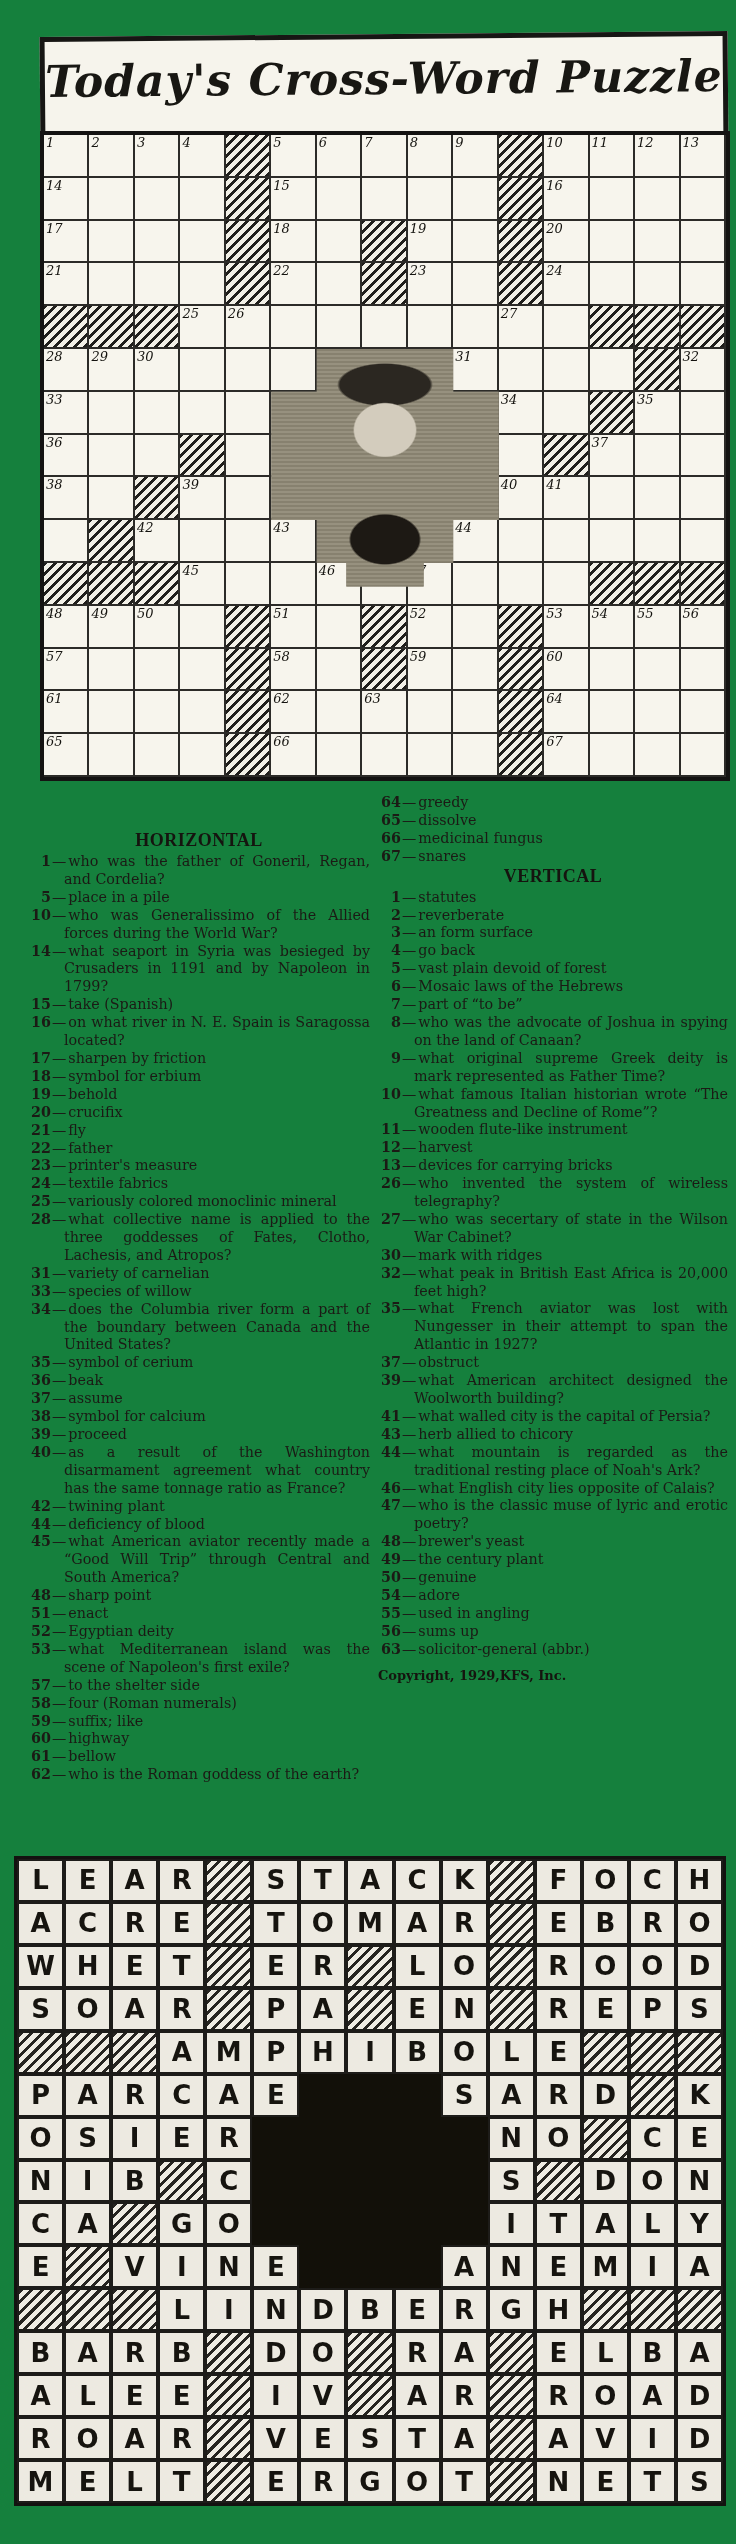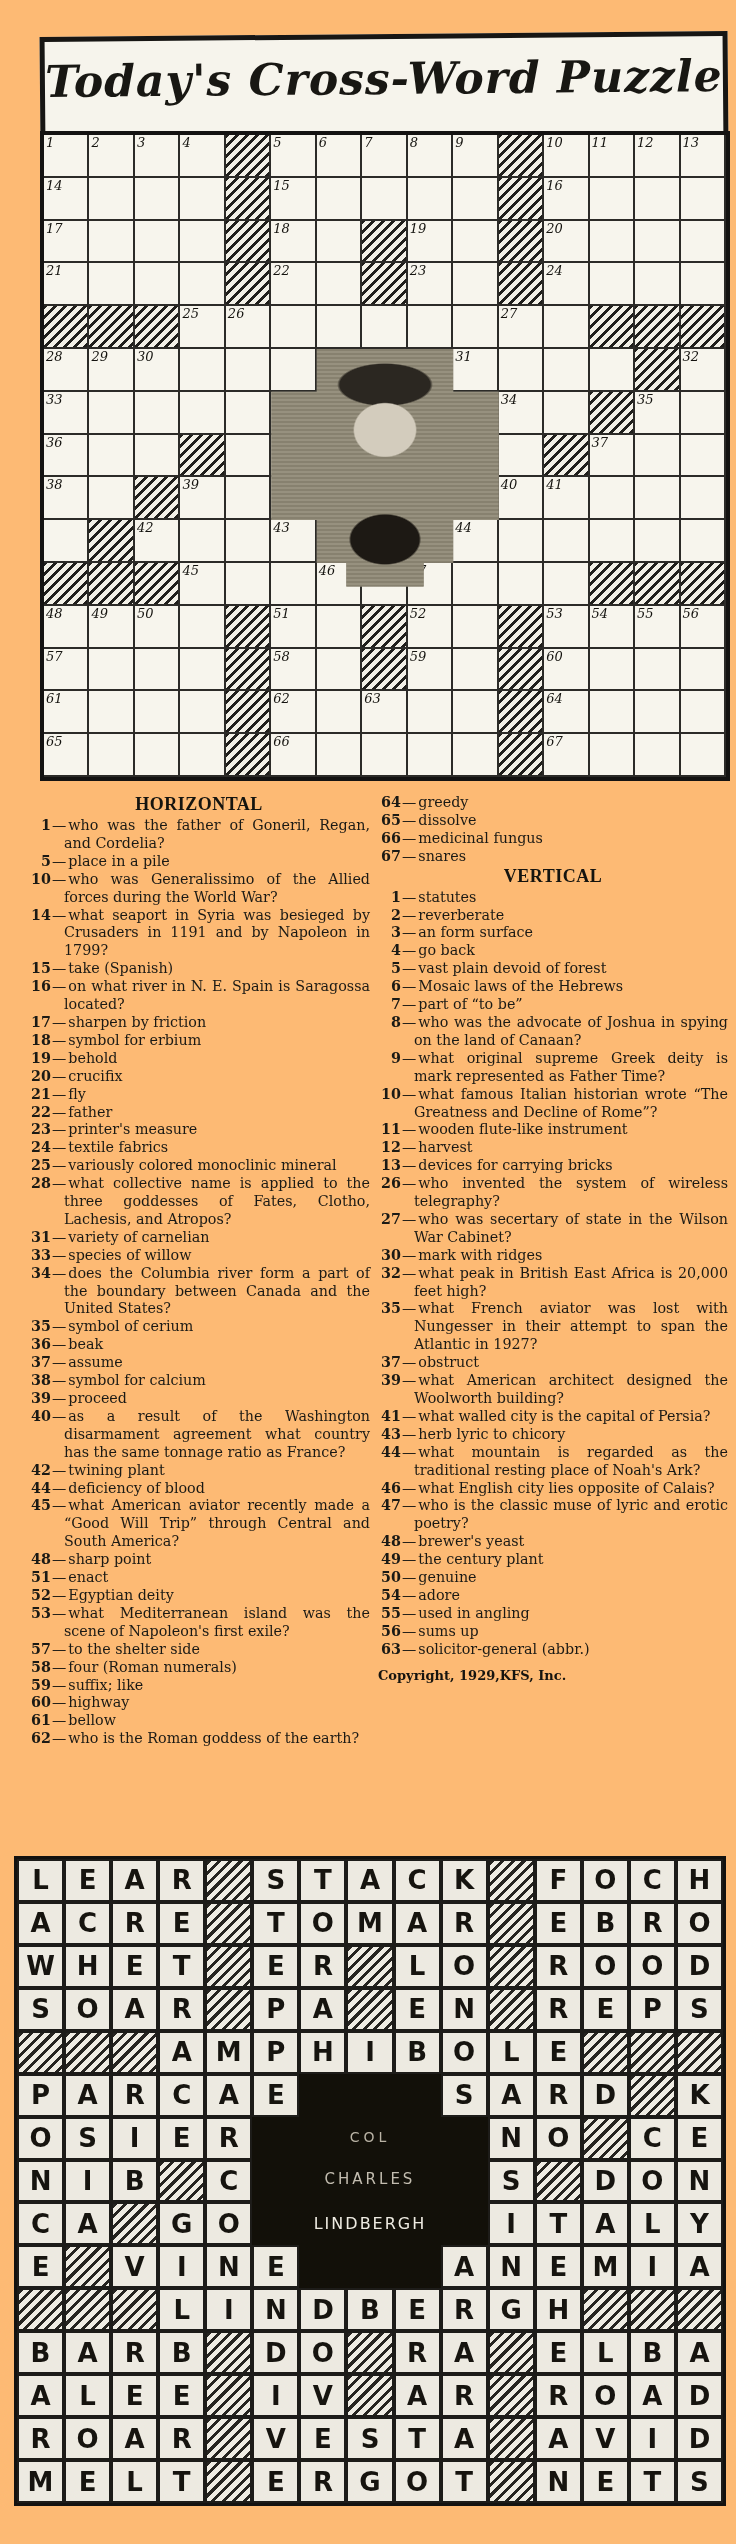--- a/index.html
+++ b/index.html
@@ -1,16 +1,16 @@
 <!DOCTYPE html>
 <html><head>
 <meta charset="utf-8">
 <style>
   html,body{margin:0;padding:0;background:#ffffff;}
-  .page{position:relative;width:736px;height:2544px;background:#fdba74;overflow:hidden;
+  .page{position:relative;width:736px;height:2544px;background:#15803d;overflow:hidden;
         font-family:"DejaVu Serif",serif;color:#1b1a17;}
 
   
   .title-box{position:absolute;left:40px;top:34px;width:688px;height:112px;
              border:5px solid #171614;box-sizing:border-box;background:#f6f4ec;
              transform:rotate(-0.5deg);}
   .title{margin-top:14px;text-align:center;font-family:"DejaVu Serif",serif;
          font-style:italic;font-weight:bold;font-size:44px;letter-spacing:1px;color:#181713;}
   .byline-row{position:absolute;left:0;right:0;bottom:-13px;display:flex;
               align-items:center;justify-content:center;gap:8px;}
@@ -35,21 +35,21 @@
          background:
            radial-gradient(ellipse 23% 19% at 50% 34%, #d3ccbd 0 58%, rgba(0,0,0,0) 61%),
            radial-gradient(ellipse 30% 13% at 50% 15%, #2b2721 0 66%, rgba(0,0,0,0) 70%),
            radial-gradient(ellipse 22% 15% at 50% 80%, #1d1914 0 68%, rgba(0,0,0,0) 72%),
            repeating-linear-gradient(0deg,#87816f 0 2px,#97917f 2px 4px);
          background-color:#8d8778;}
 
   
   .clues{position:absolute;left:24px;top:794px;width:704px;display:flex;gap:8px;}
   .ccol{box-sizing:border-box;}
-  .ccol.left{width:346px;padding-left:4px;}
+  .ccol.left{width:346px;padding-left:4px;margin-top:36px;}
   .ccol.right{width:350px;}
   .chead{margin:0 0 2px 0;text-align:center;font-family:"Liberation Serif",serif;
          font-weight:bold;font-size:18px;letter-spacing:0.5px;color:#15140f;}
   .clue{font-size:14.3px;line-height:17.9px;text-align:justify;
         padding-left:36px;text-indent:-36px;color:#1b1a15;}
   .cnum{display:inline-block;width:23px;text-align:right;font-weight:bold;}
   .cdash{padding:0 2px 0 1px;}
   .copyright{font-size:13px;font-weight:bold;margin-top:9px;color:#15140f;}
 
   
@@ -512,42 +512,37 @@
           <div class="clue"><span class="cnum">12</span><span class="cdash">—</span><span class="ctext">harvest</span></div>
           <div class="clue"><span class="cnum">13</span><span class="cdash">—</span><span class="ctext">devices for carrying bricks</span></div>
           <div class="clue"><span class="cnum">26</span><span class="cdash">—</span><span class="ctext">who invented the system of wireless telegraphy?</span></div>
           <div class="clue"><span class="cnum">27</span><span class="cdash">—</span><span class="ctext">who was secertary of state in the Wilson War Cabinet?</span></div>
           <div class="clue"><span class="cnum">30</span><span class="cdash">—</span><span class="ctext">mark with ridges</span></div>
           <div class="clue"><span class="cnum">32</span><span class="cdash">—</span><span class="ctext">what peak in British East Africa is 20,000 feet high?</span></div>
           <div class="clue"><span class="cnum">35</span><span class="cdash">—</span><span class="ctext">what French aviator was lost with Nungesser in their attempt to span the Atlantic in 1927?</span></div>
           <div class="clue"><span class="cnum">37</span><span class="cdash">—</span><span class="ctext">obstruct</span></div>
           <div class="clue"><span class="cnum">39</span><span class="cdash">—</span><span class="ctext">what American architect designed the Woolworth building?</span></div>
           <div class="clue"><span class="cnum">41</span><span class="cdash">—</span><span class="ctext">what walled city is the capital of Persia?</span></div>
-          <div class="clue"><span class="cnum">43</span><span class="cdash">—</span><span class="ctext">herb lyric to chicory</span></div>
+          <div class="clue"><span class="cnum">43</span><span class="cdash">—</span><span class="ctext">herb allied to chicory</span></div>
           <div class="clue"><span class="cnum">44</span><span class="cdash">—</span><span class="ctext">what mountain is regarded as the traditional resting place of Noah's Ark?</span></div>
           <div class="clue"><span class="cnum">46</span><span class="cdash">—</span><span class="ctext">what English city lies opposite of Calais?</span></div>
           <div class="clue"><span class="cnum">47</span><span class="cdash">—</span><span class="ctext">who is the classic muse of lyric and erotic poetry?</span></div>
           <div class="clue"><span class="cnum">48</span><span class="cdash">—</span><span class="ctext">brewer's yeast</span></div>
           <div class="clue"><span class="cnum">49</span><span class="cdash">—</span><span class="ctext">the century plant</span></div>
           <div class="clue"><span class="cnum">50</span><span class="cdash">—</span><span class="ctext">genuine</span></div>
           <div class="clue"><span class="cnum">54</span><span class="cdash">—</span><span class="ctext">adore</span></div>
           <div class="clue"><span class="cnum">55</span><span class="cdash">—</span><span class="ctext">used in angling</span></div>
           <div class="clue"><span class="cnum">56</span><span class="cdash">—</span><span class="ctext">sums up</span></div>
           <div class="clue"><span class="cnum">63</span><span class="cdash">—</span><span class="ctext">solicitor-general (abbr.)</span></div>
         </div>
       <div class="copyright">Copyright, 1929,KFS, Inc.</div>
     </div>
   </div>
 
   <div class="sgrid" id="solution-grid">
-    <div class="sol-label">
-      <span class="sol-line1">COL</span>
-      <span class="sol-line2">CHARLES</span>
-      <span class="sol-line3">LINDBERGH</span>
-    </div>
   <div class="scell">L</div>
       <div class="scell">E</div>
       <div class="scell">A</div>
       <div class="scell">R</div>
       <div class="scell hatch"></div>
       <div class="scell">S</div>
       <div class="scell">T</div>
       <div class="scell">A</div>
       <div class="scell">C</div>
       <div class="scell">K</div>

